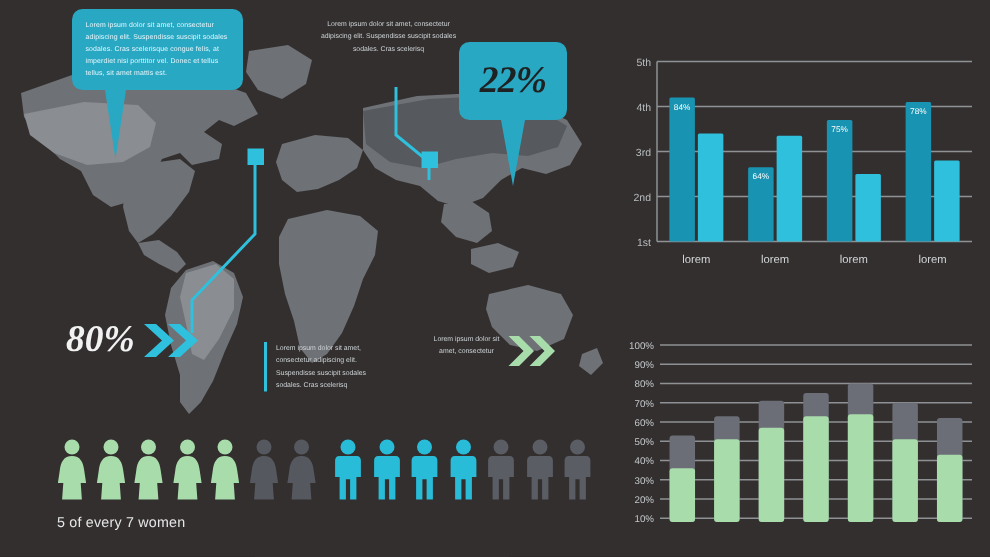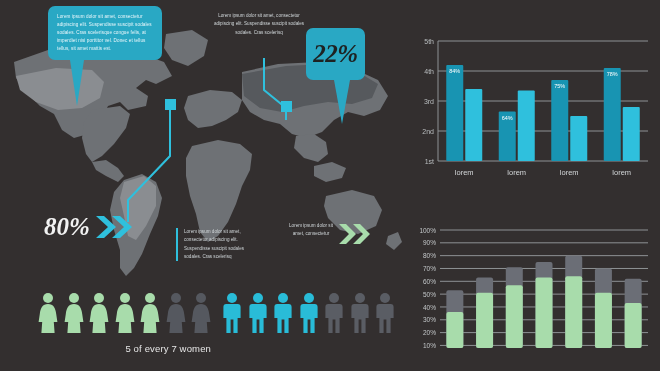--- a/index.html
+++ b/index.html
@@ -31,21 +31,21 @@
     border-width:46px 7px 0 7px;
     border-color:#29a8c4 transparent transparent transparent;
   }
 
   .plaintext {
     position:absolute; font-size:4.6px; line-height:1.8; color:#cfd5d8;
   }
   #text-eu { left:213px; top:12px; width:92px; text-align:center; }
 
   #bubble-pct {
-    left:306px; top:28px; width:59px; height:52px;
+    left:306px; top:28px; width:72px; height:52px;
     padding:0; display:flex; align-items:center; justify-content:center;
   }
   #bubble-pct .pct {
     font-family:"Liberation Serif", serif; font-style:italic; font-weight:700;
     font-size:25px; color:#1e2222; letter-spacing:-.5px;
   }
   #bubble-pct .tail {
     left:28px; top:100%;
     border-width:44px 8px 0 8px;
     border-color:#29a8c4 transparent transparent transparent;
@@ -66,21 +66,21 @@
     left:176px; top:228px; width:78px; padding-left:6px;
     border-left:2px solid #2fc0dd; text-align:left;
   }
   #text-au { left:286px; top:222px; width:50px; text-align:center; }
   #arrow-au { position:absolute; left:337px; top:222px; }
 
   
   .people-group { position:absolute; }
   .people-row { display:flex; gap:5.5px; align-items:flex-end; }
   .people-caption {
-    margin-top:7px; font-size:9.5px; color:#e6e6e6; letter-spacing:.15px;text-align:right;
+    margin-top:7px; font-size:9.5px; color:#e6e6e6; letter-spacing:.15px;
   }
   #people-women { left:38px; top:292px; }
   #people-men { left:222px; top:292px; }
 
   
   .chart { position:absolute; }
   #chart-top { left:412px; top:33px; width:240px; height:155px; }
   #chart-bottom { left:408px; top:220px; width:246px; height:140px; }
 </style>
 </head>

